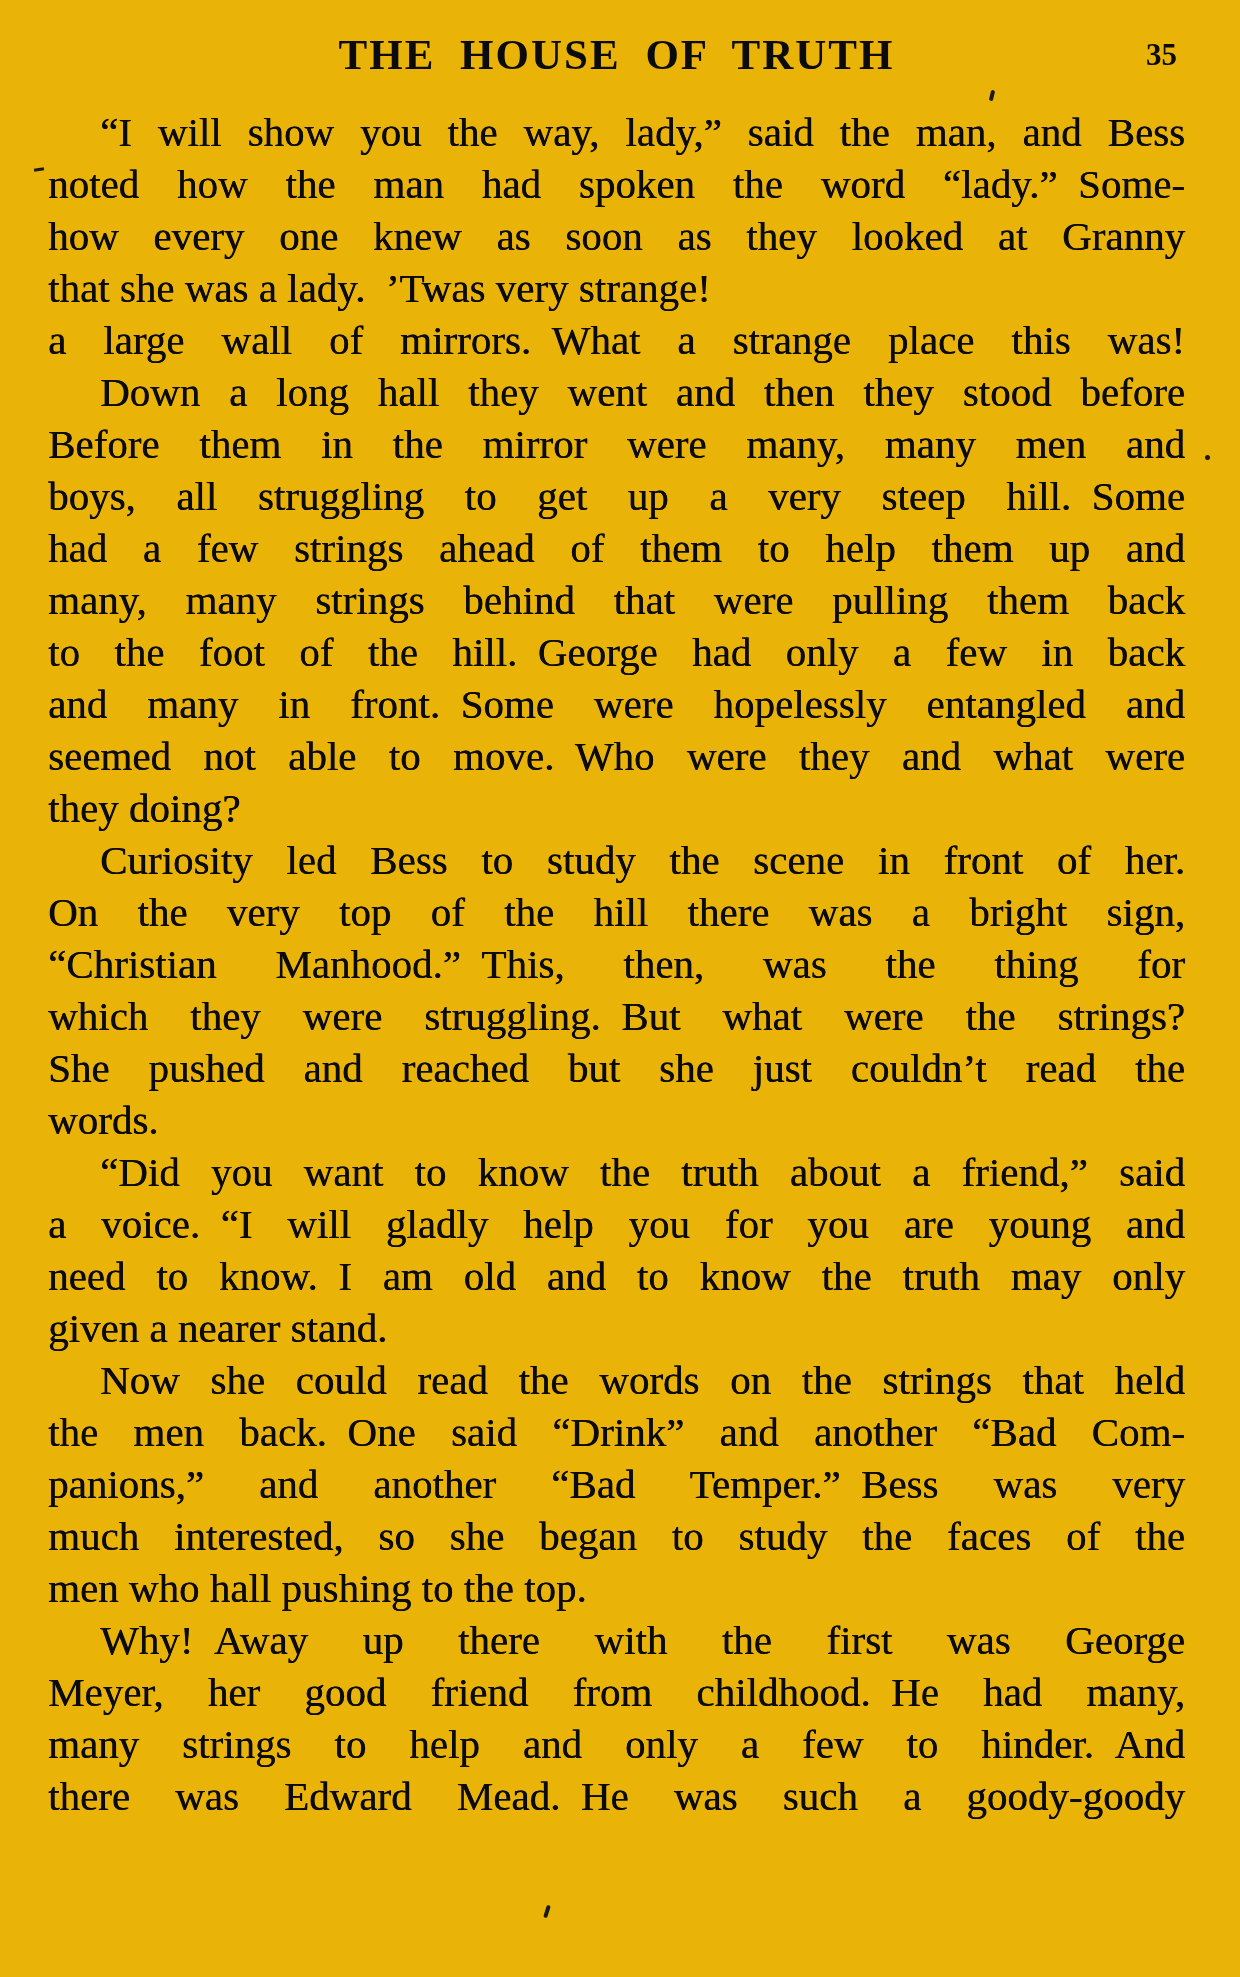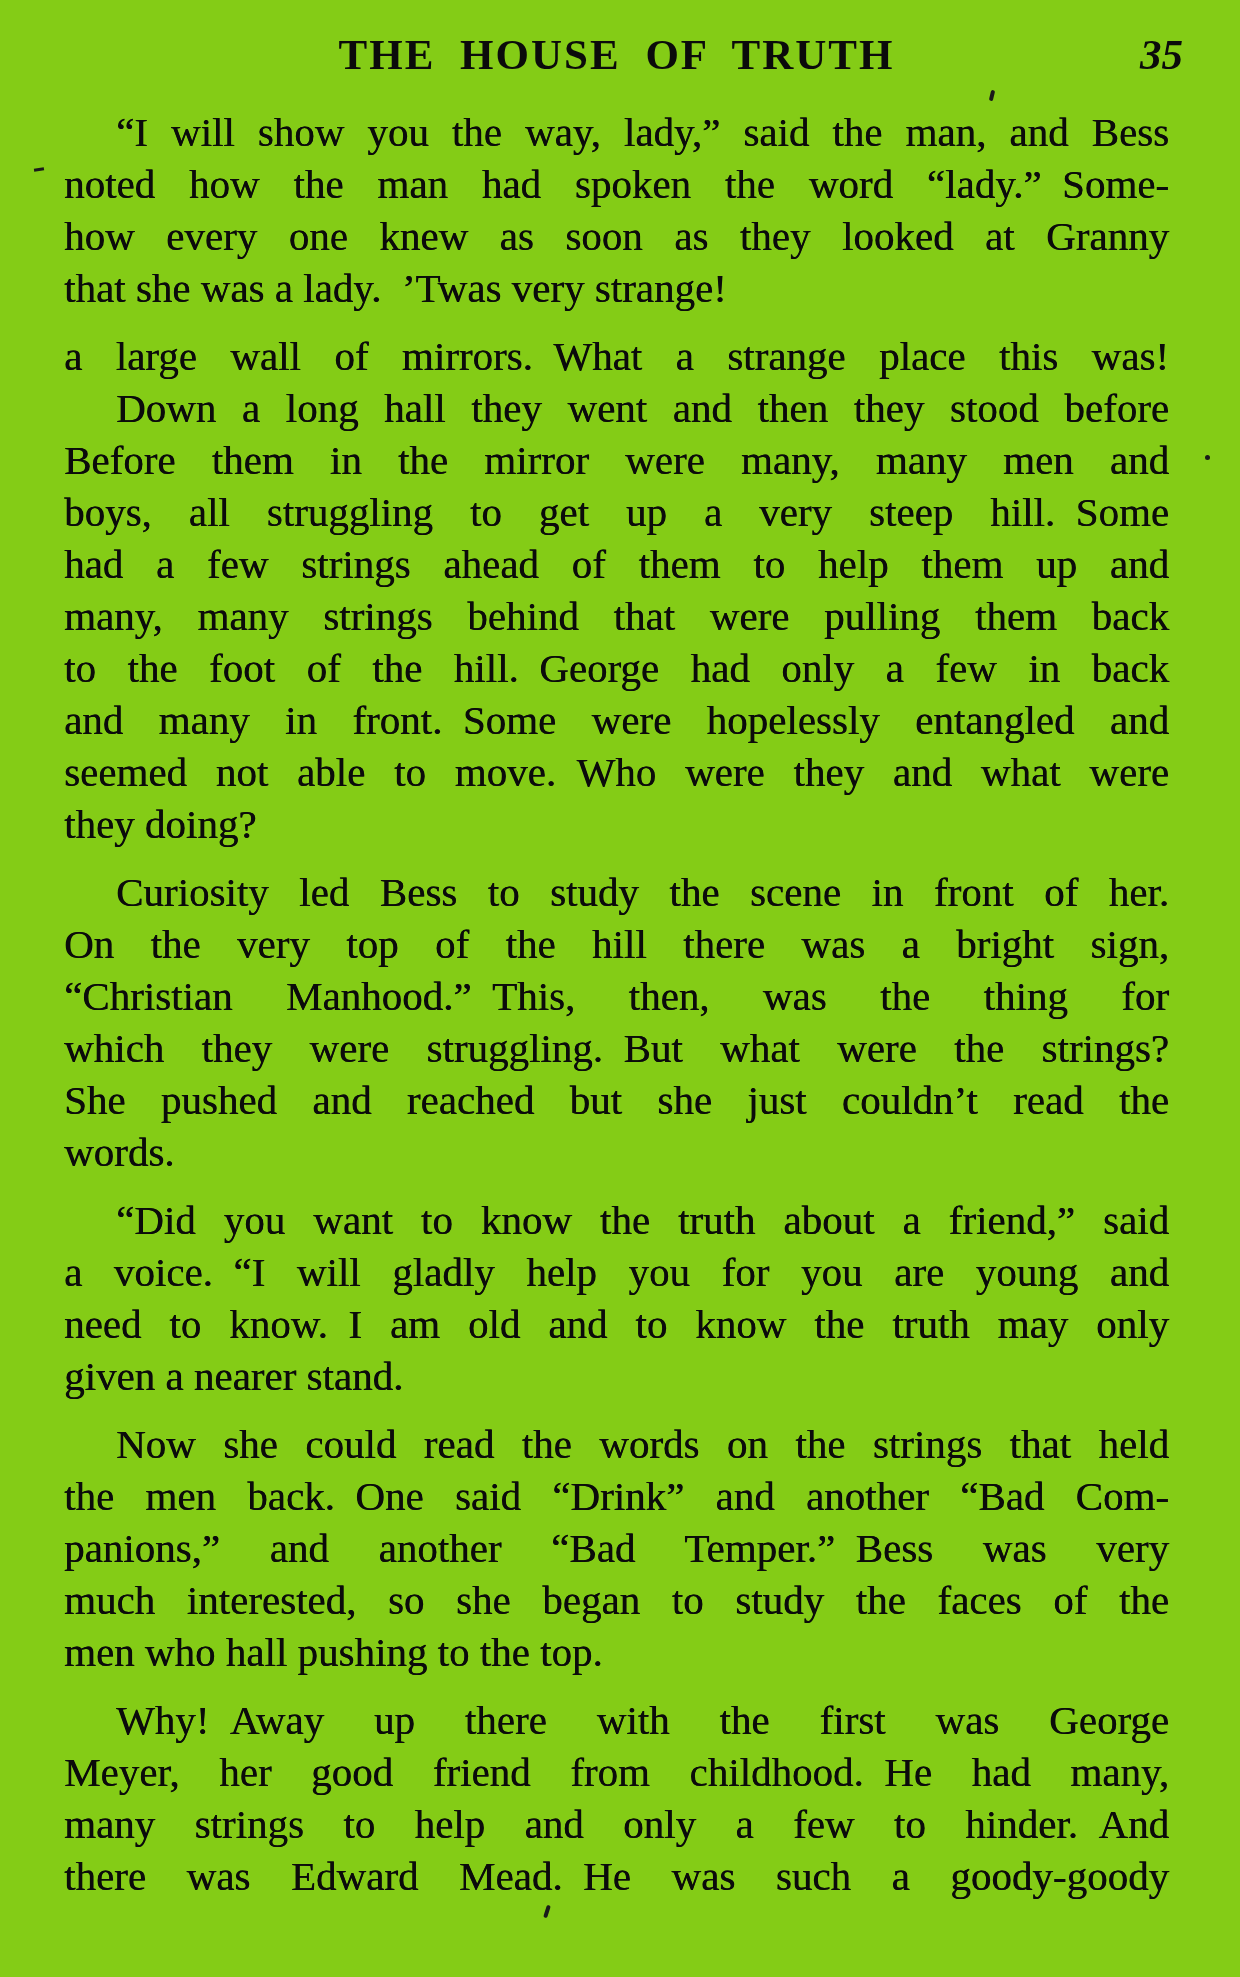--- a/index.html
+++ b/index.html
@@ -4,21 +4,21 @@
 <style>
   html, body {
     margin: 0;
     padding: 0;
     background: #ffffff;
   }
   .page {
     position: relative;
     width: 1240px;
     height: 1977px;
-    background: #84cc16;
+    background: #eab308;
     overflow: hidden;
     font-family: "Liberation Serif", "DejaVu Serif", serif;
     color: #0b0b0b;
   }
   .content {
     position: absolute;
     left: 48px;
     top: 0;
     width: 1137px;
   }
@@ -31,35 +31,34 @@
     text-align: center;
     font-size: 43px;
     line-height: 50px;
     font-weight: 700;
     letter-spacing: 2px;
     word-spacing: 12px;
     color: #0b0b0b;
   }
   .page-number {
     position: absolute;
-    right: 2px;
+    right: 8px;
     top: 0;
-    font-size: 43px;
+    font-size: 31px;
     line-height: 50px;
     font-weight: 700;
     color: #0b0b0b;
-    font-style: italic;
   }
   .text-body {
     margin-top: 26px;
     font-size: 41px;
     text-shadow: 0.4px 0 0 currentColor; 
   }
   .paragraph {
-    margin: 16px;
+    margin: 0;
   }
   .line {
     line-height: 52px;
     text-align: justify;
     text-align-last: justify;
     white-space: normal;
   }
   .line.first {
     text-indent: 52px;
   }

